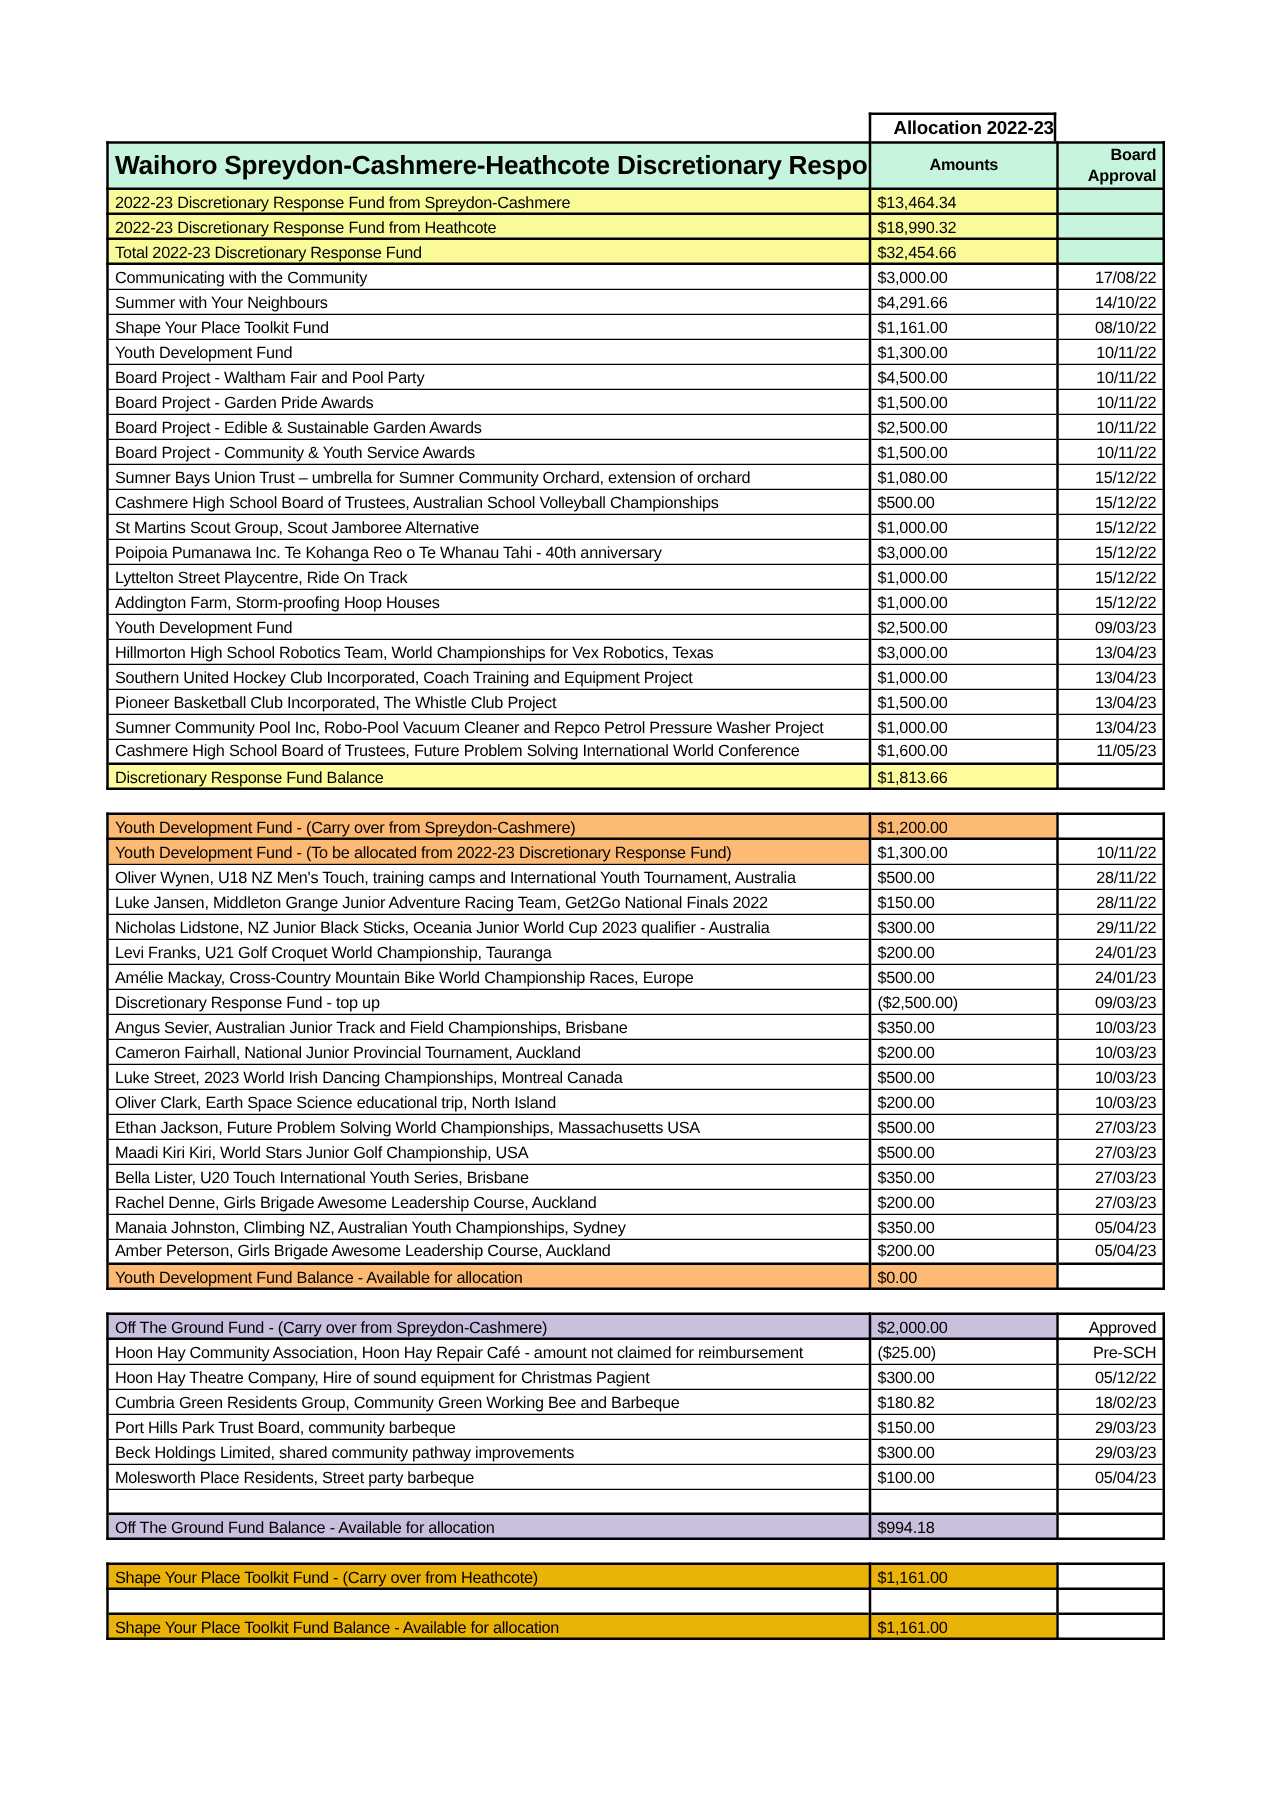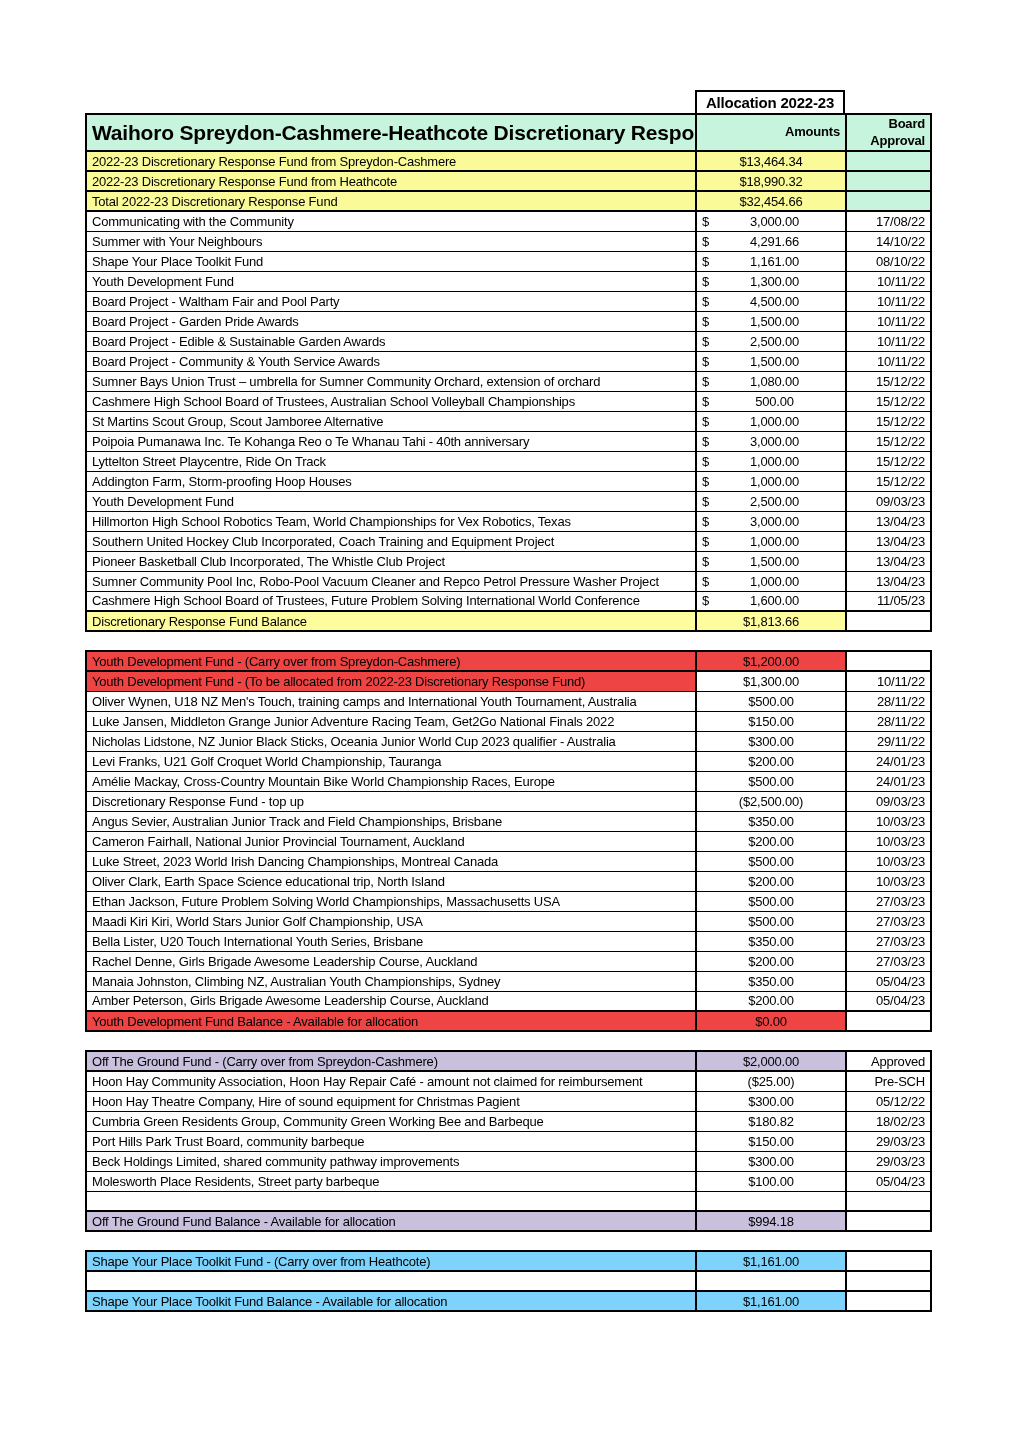--- a/index.html
+++ b/index.html
@@ -1,43 +1,43 @@
 <!DOCTYPE html>
 <html><head>
 <meta charset="utf-8">
 <style>
   html,body{margin:0;padding:0}
   body{width:1020px;height:1443px;background:#ffffff;font-family:"Liberation Sans",sans-serif;position:relative;color:#000}
   .sheet{position:absolute;left:85px;top:90px;width:845px}
   .alloc-box{box-sizing:border-box;margin-left:610px;width:150px;height:23px;border:2px solid #000;border-bottom:none;
-             font-weight:bold;font-size:15px;text-align:center;line-height:22px;letter-spacing:-0.2px;background:#fff}
+             font-weight:bold;font-size:15px;text-align:right;line-height:22px;letter-spacing:-0.2px;background:#fff}
   table.tbl{border-collapse:collapse;table-layout:fixed;width:845px}
   table.gap{margin-top:18px}
   col.c-desc{width:610px}
   col.c-amt{width:150px}
   col.c-board{width:85px}
   td{box-sizing:border-box;border:1px solid #000;height:20px;padding:0 5px;font-size:13px;letter-spacing:-0.2px;
      white-space:nowrap;overflow:hidden;vertical-align:middle}
   td.desc{border-left:2px solid #000;border-right:2px solid #000}
   td.amt{border-right:2px solid #000}
   td.board{border-right:2px solid #000;text-align:right}
   tr.em>td{border-top:2px solid #000;border-bottom:2px solid #000}
   .title-row>td{height:37px}
   .title{font-weight:bold;font-size:21px}
-  .colhead{font-weight:bold;text-align:right;font-size:13px;line-height:1.25}
-  .amt-r{text-align:center}
+  .colhead{font-weight:bold;text-align:center;font-size:13px;line-height:1.25}
+  .amt-r{text-align:left}
   .dollar{float:left}
   .b{font-weight:normal}
   .it{}
   .mint{background:#C7F4DC}
   .yel{background:#FAFA99}
   .yel2{background:#FDFD9E}
-  .blue{background:#ef4444}
+  .blue{background:#fdba74}
   .lav{background:#C9C0DE}
-  .gold{background:#7dd3fc}
+  .gold{background:#eab308}
 </style>
 </head>
 <body>
 
 <div class="sheet">
 
   <div class="alloc-box">Allocation 2022-23</div>
 
   <table class="tbl">
     <colgroup>

